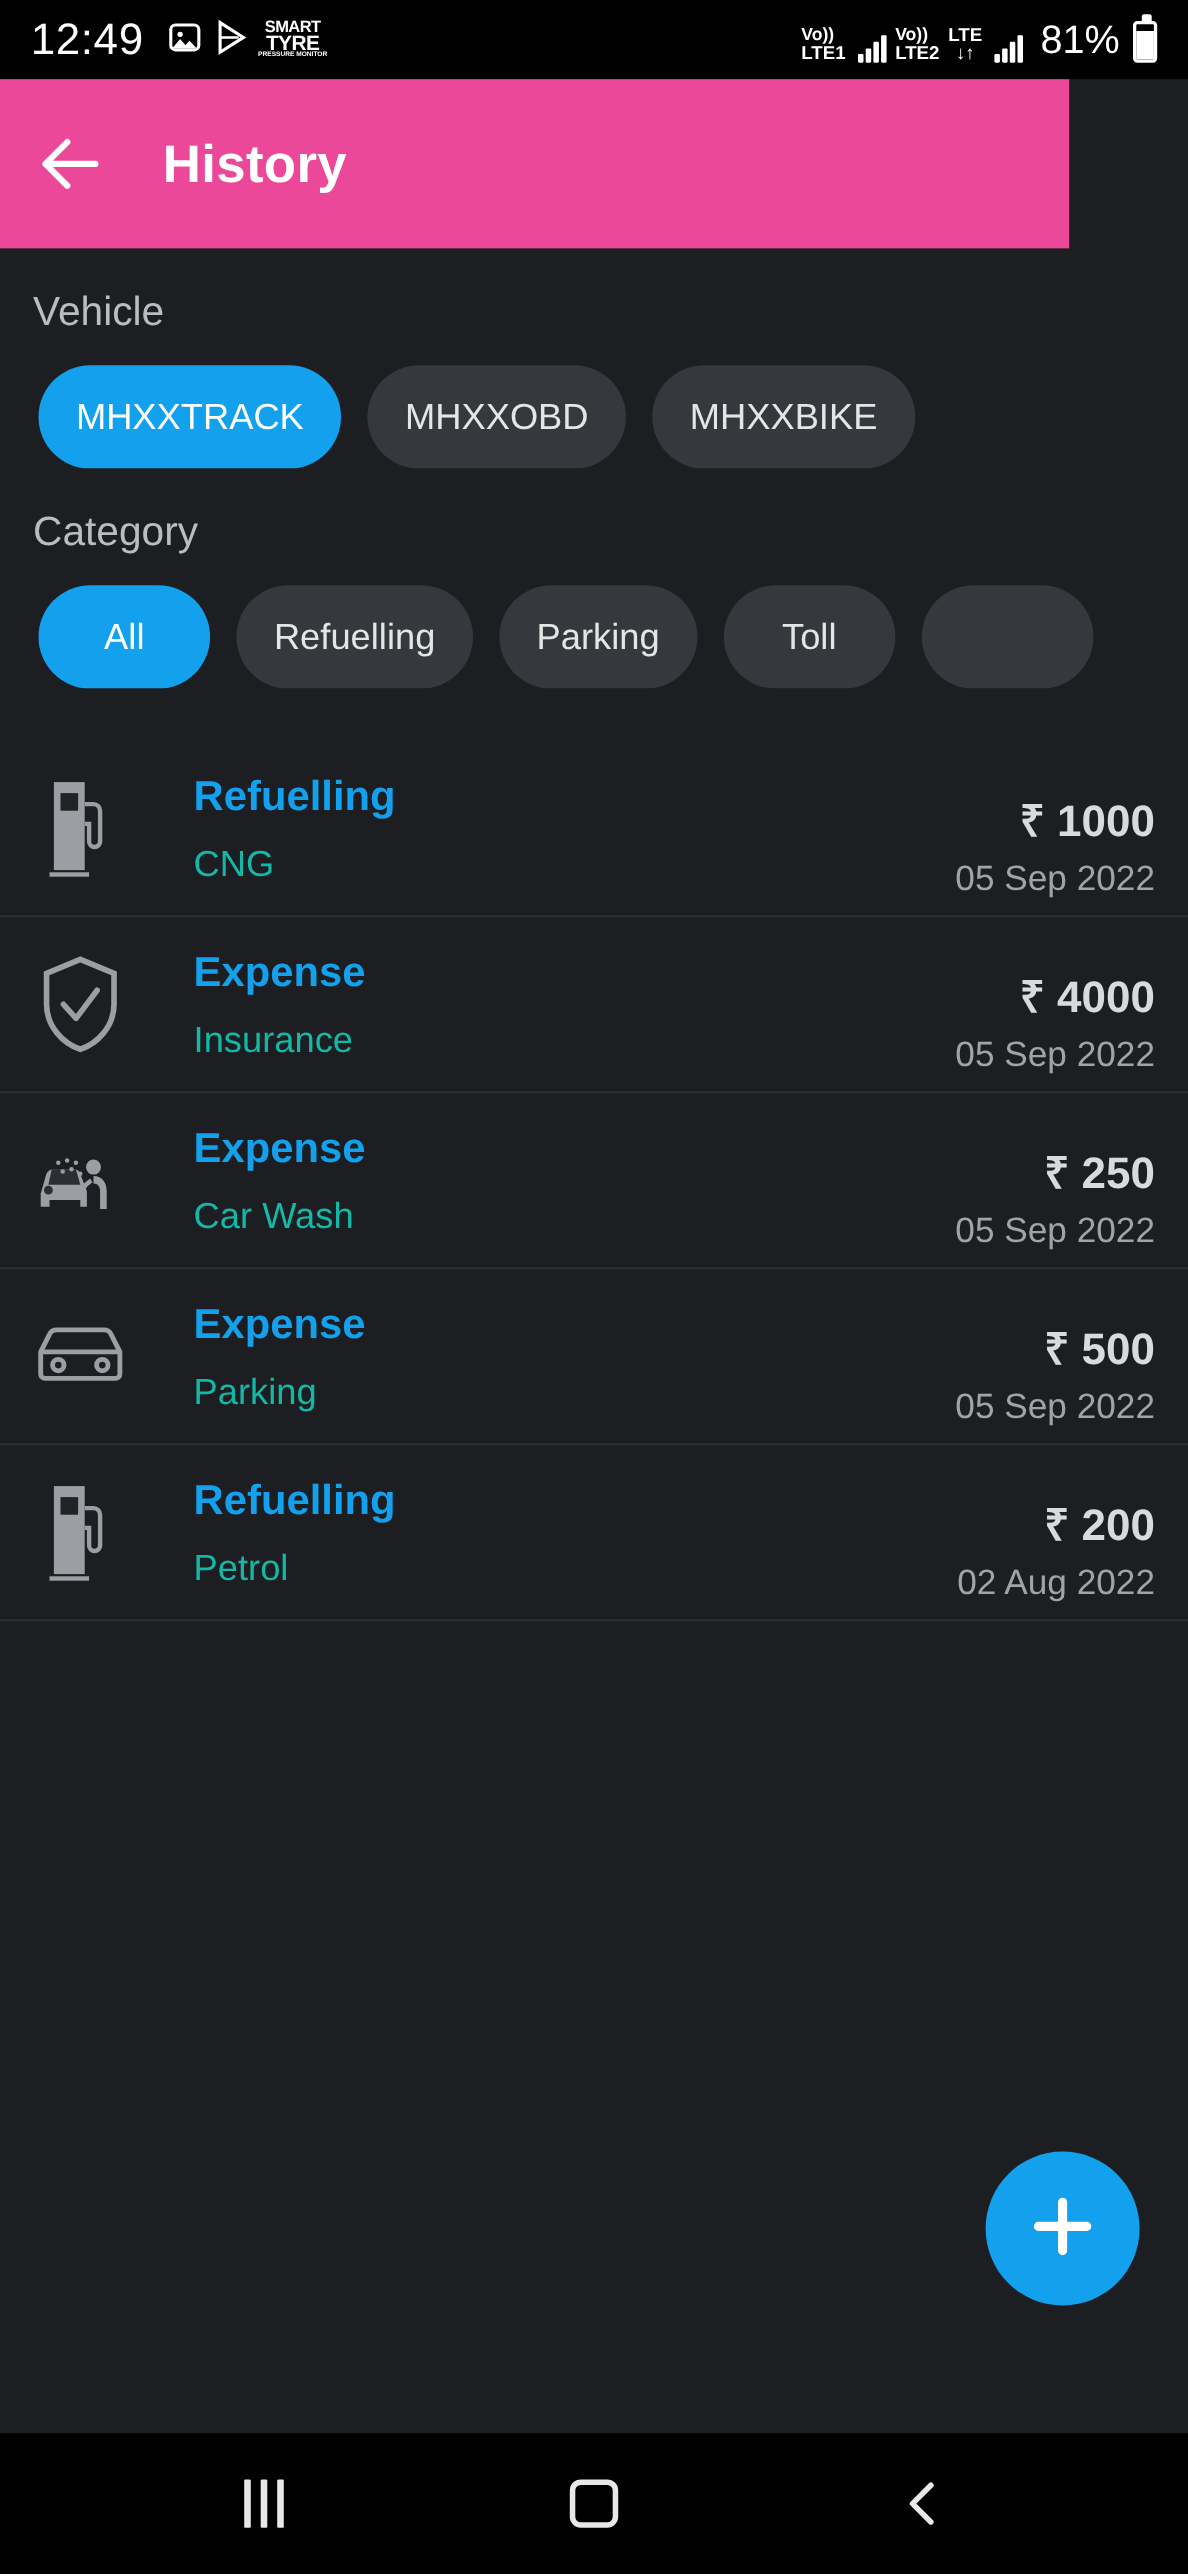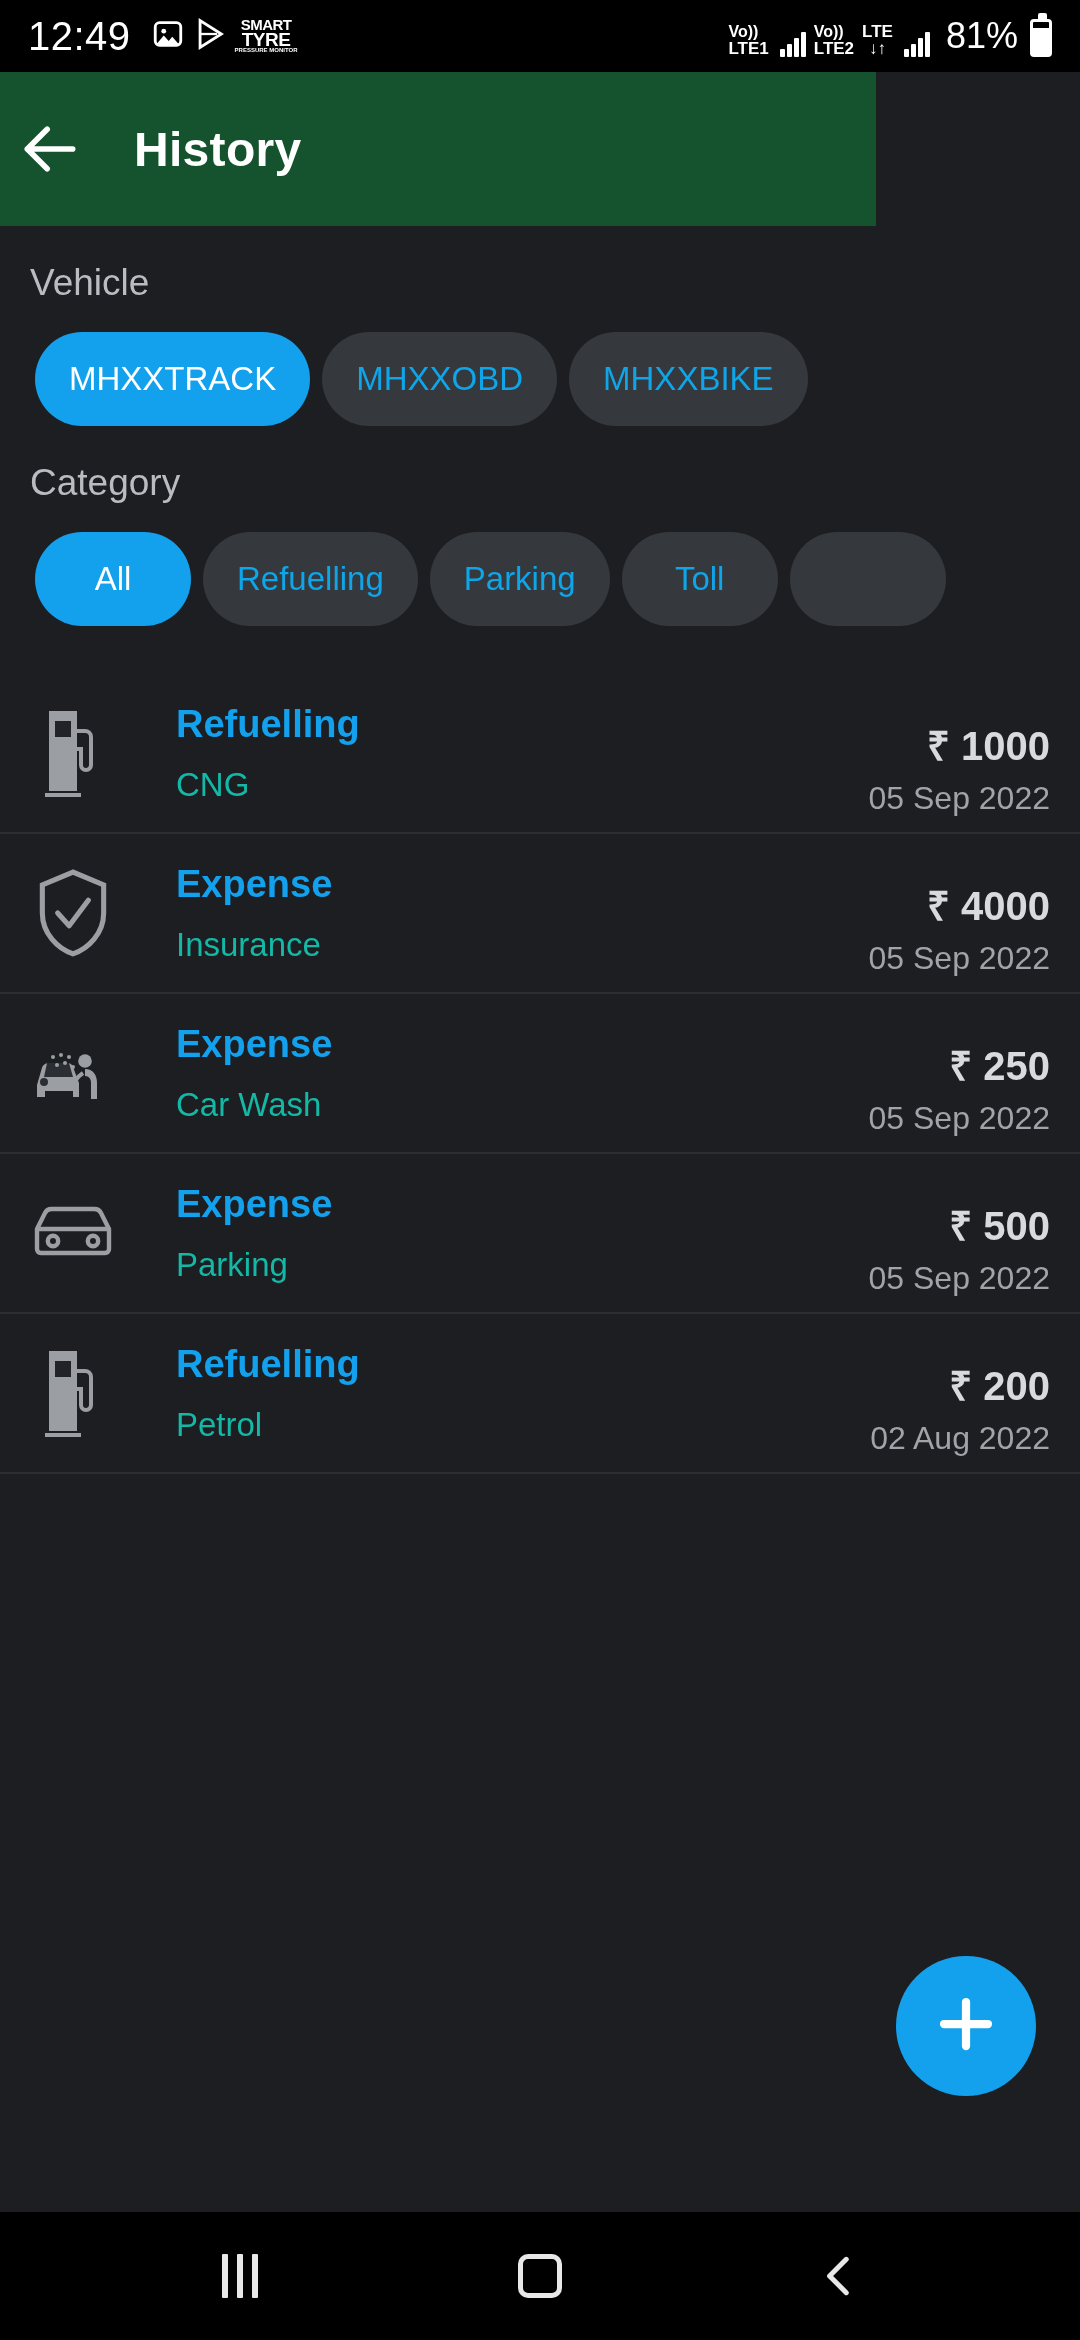--- a/index.html
+++ b/index.html
@@ -105,25 +105,25 @@
     font-weight: bold;
   }
   .smarttyre .s1 { font-size: 15px; letter-spacing: -0.5px; }
   .smarttyre .s2 { font-size: 19px; letter-spacing: -0.5px; }
   .smarttyre .s3 { font-size: 6px; }
 
   
   .appbar {
     position: absolute;
     top: 72px; left: 0;
-    width: 876px; height: 154px;
-    background: #14532d;
-    display: flex;
-    align-items: center;
-    padding-left: 16px;
+    width: 972px; height: 154px;
+    background: #ec4899;
+    display: flex;
+    align-items: center;
+    padding-left: 30px;
   }
   .back-arrow {
     width: 68px; height: 68px;
     position: relative;
     cursor: pointer;
   }
   .page-title {
     color: #fff;
     font-size: 48px;
     font-weight: bold;
@@ -140,29 +140,29 @@
     background: #1c1e21;
   }
   .section-label {
     color: #b9bcc0;
     font-size: 37px;
     padding: 36px 12px 0 30px;
     font-weight: 400;
   }
   .chip-row {
     display: flex;
-    gap: 12px;
+    gap: 24px;
     padding: 28px 0 0 35px;
     overflow: hidden;
   }
   .chip {
     height: 94px;
     border-radius: 47px;
     background: #35383d;
-    color: #0ea5e9;
+    color: #e5e5e5;
     font-size: 33px;
     display: flex;
     align-items: center;
     justify-content: center;
     padding: 0 34px;
     white-space: nowrap;
     flex: 0 0 auto;
     cursor: pointer;
   }
   .chip.sel {

